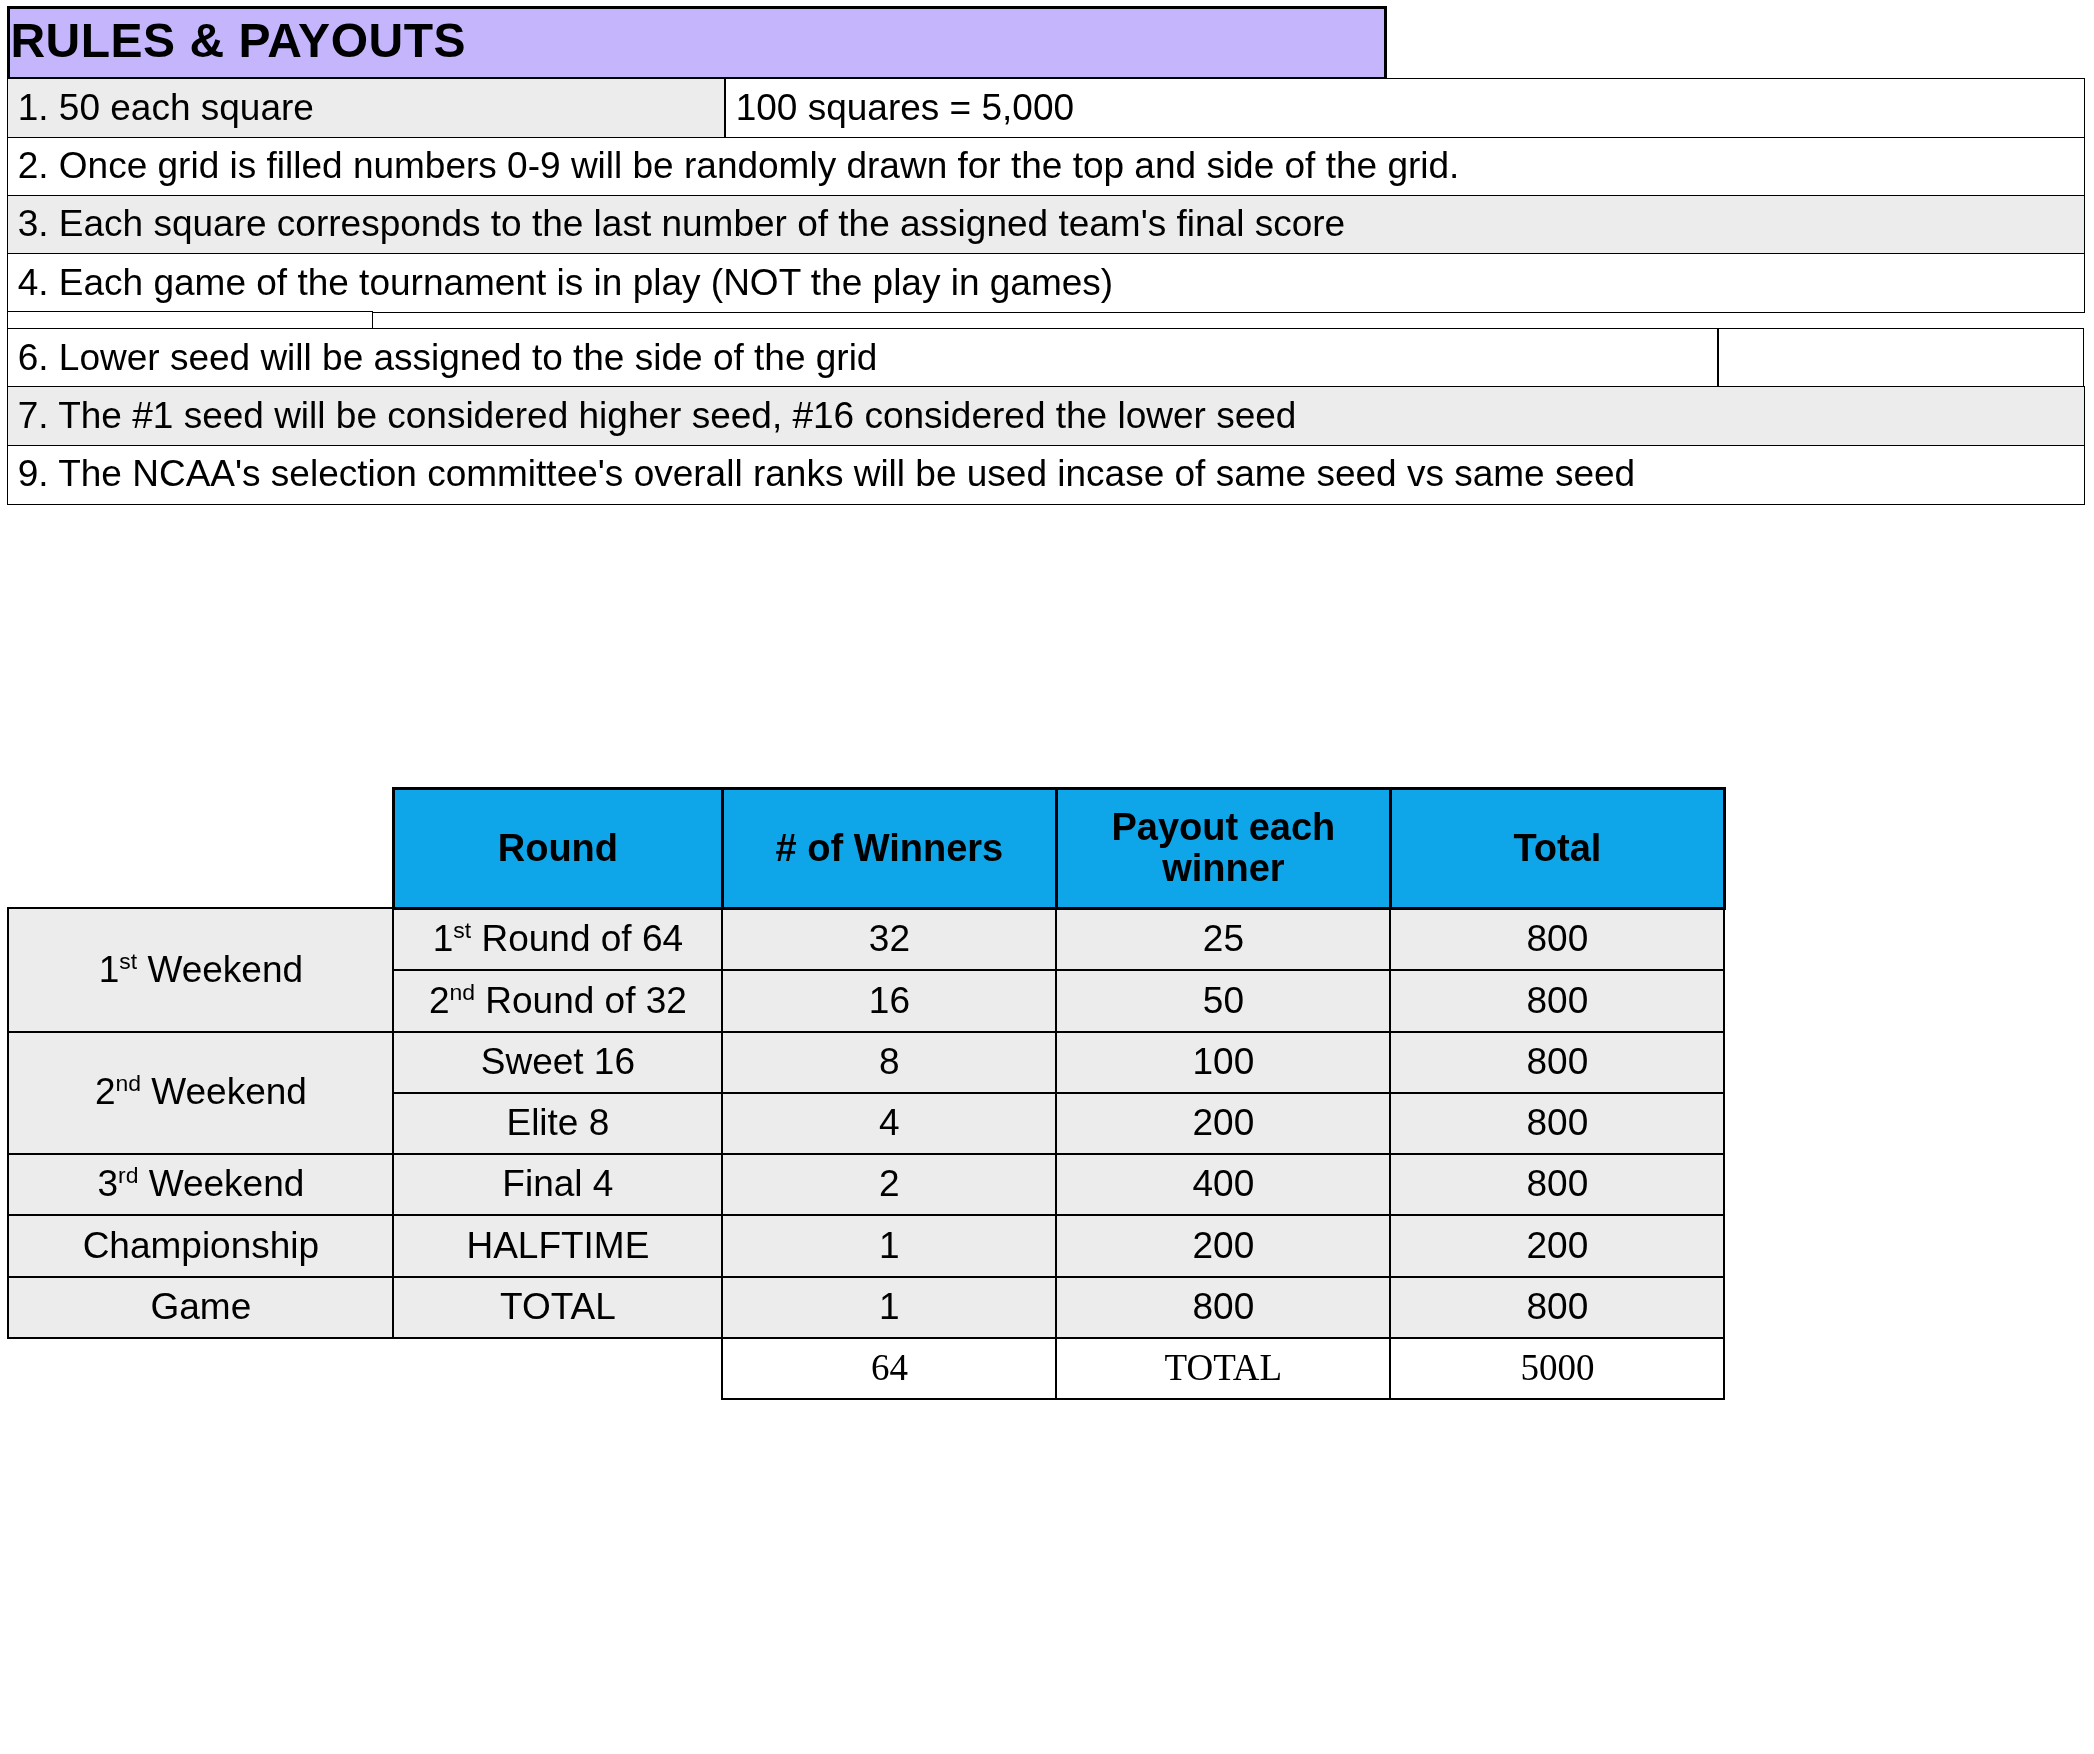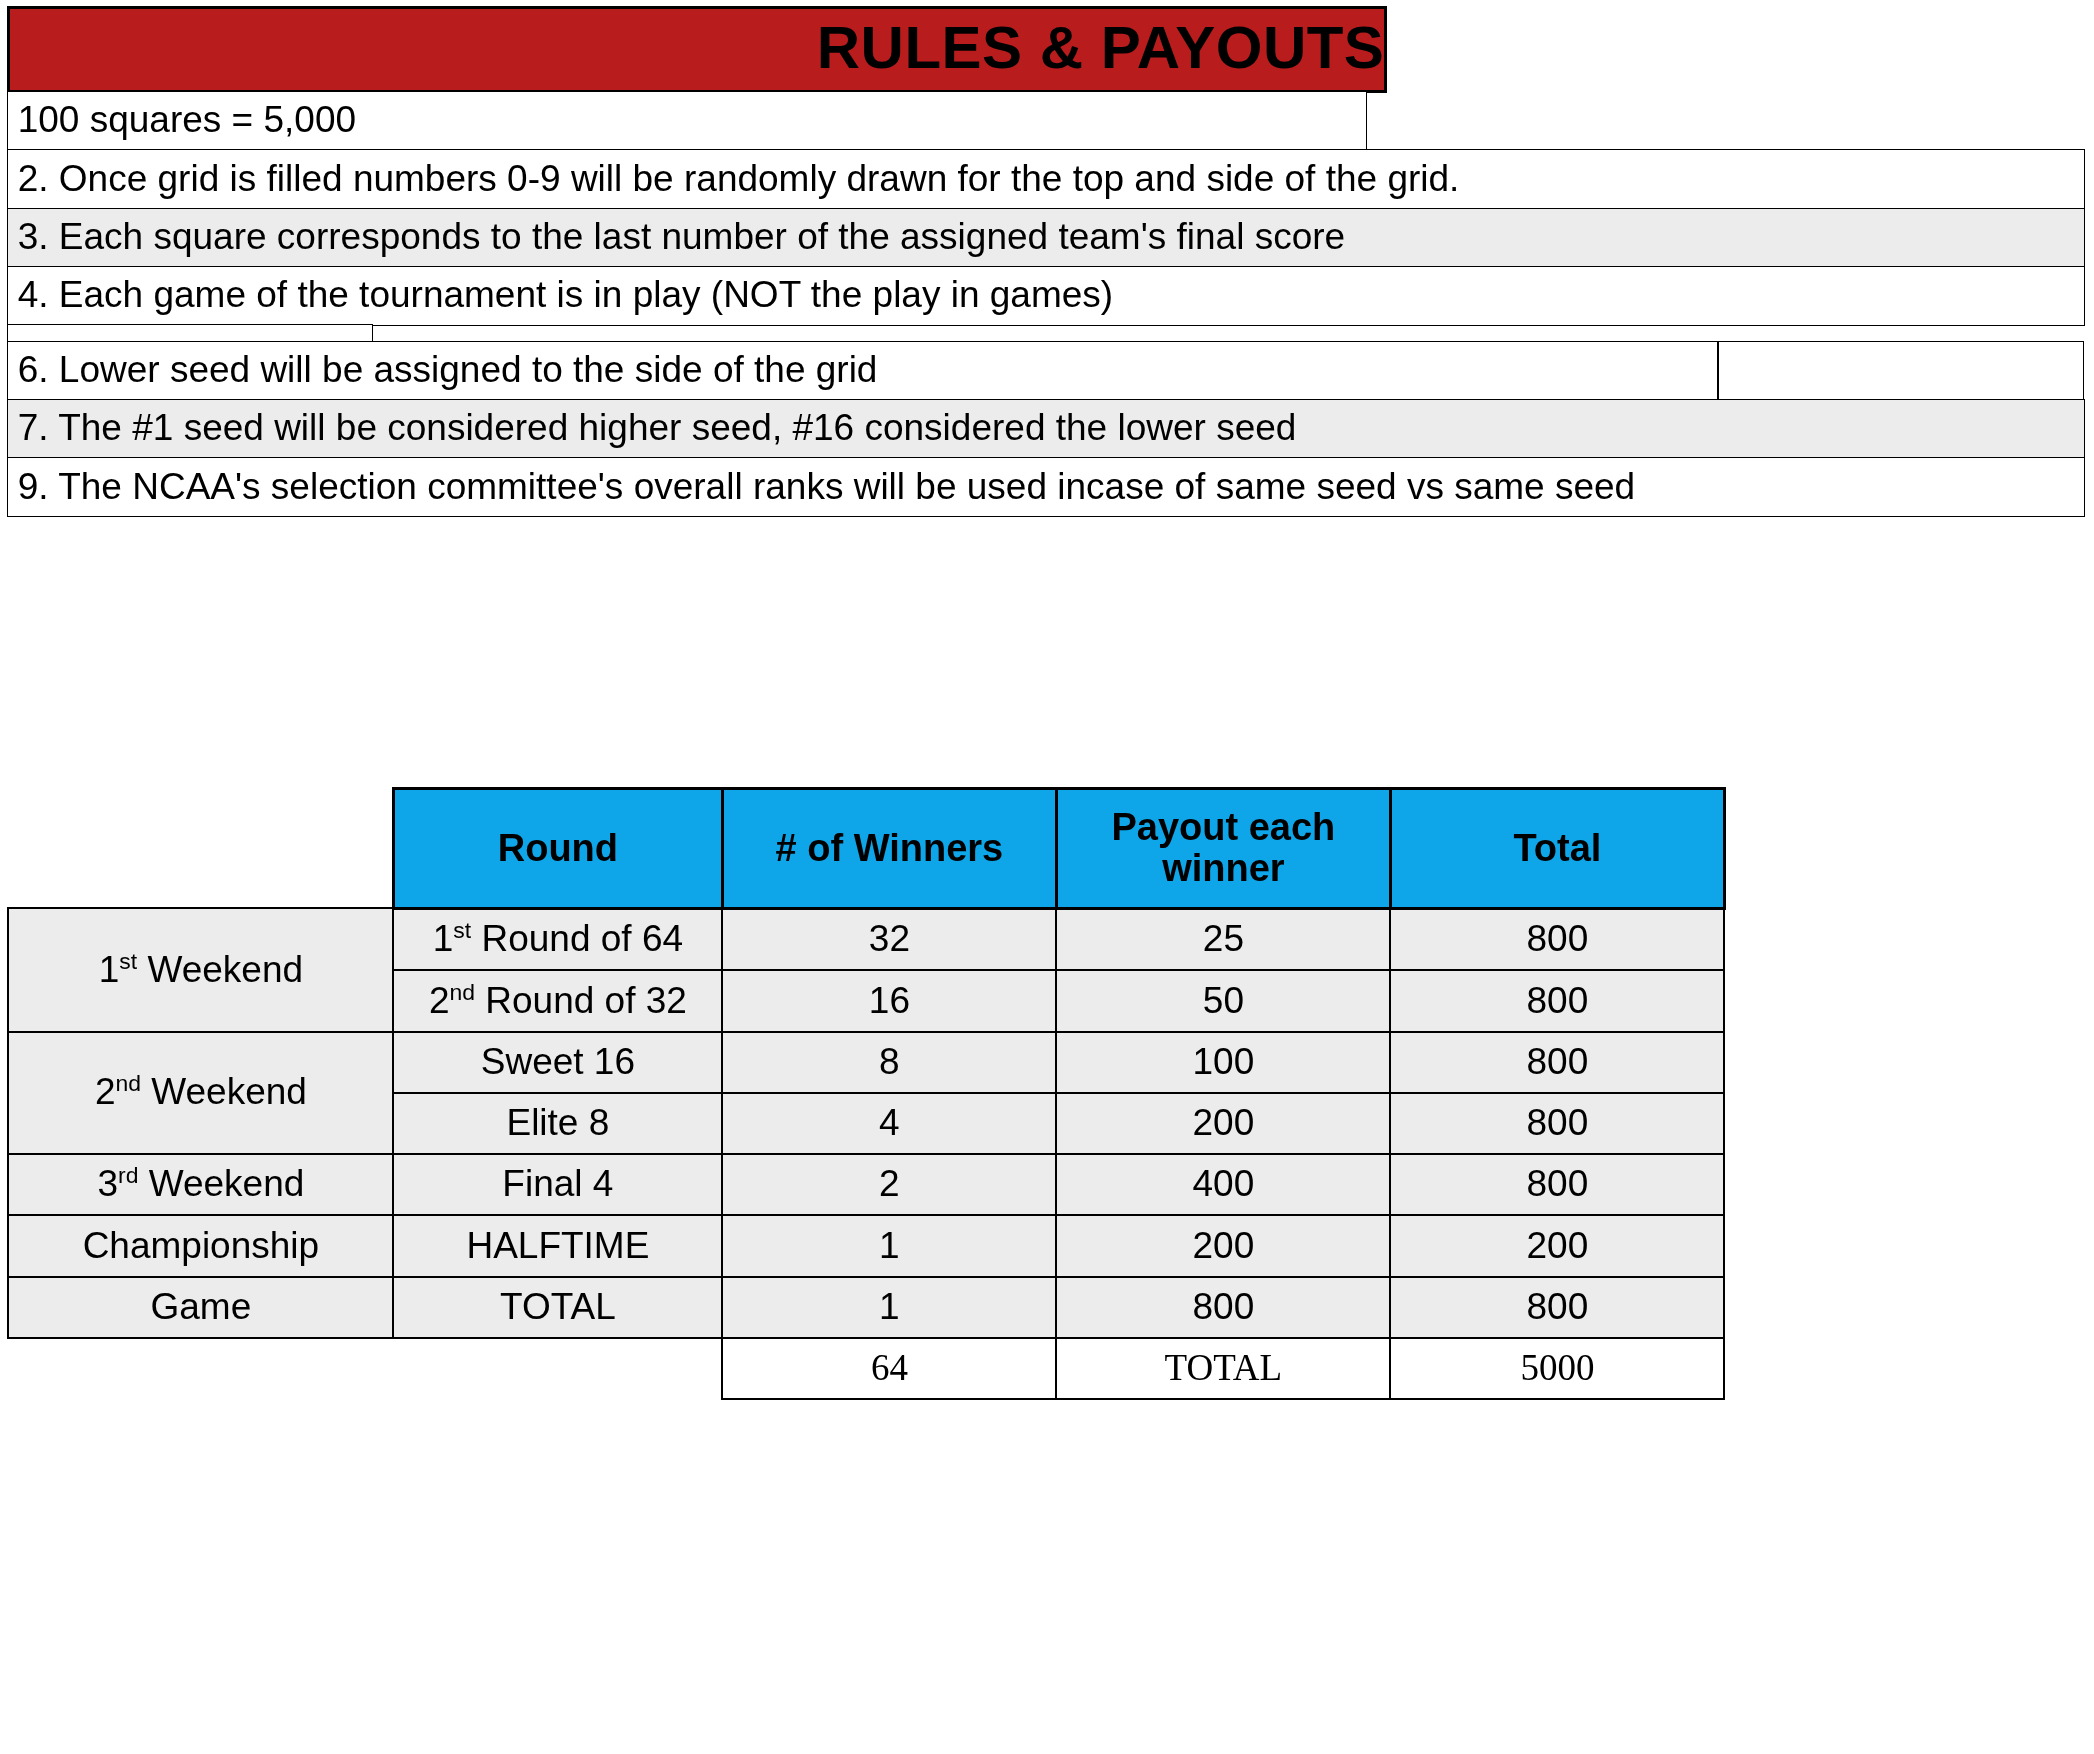--- a/index.html
+++ b/index.html
@@ -26,24 +26,24 @@
     left: 7.4px;
     top: 5.6px;
     width: 2078px;
   }
   .rules-title-row {
     display: flex;
   }
   .rules-title {
     width: 1380px;
     box-sizing: border-box;
-    background: #b91c1c;
+    background: #c4b5fd;
     border: 3.7px solid #000000;
-    text-align: right;
-    font-size: 60px;
+    text-align: left;
+    font-size: 48px;
     font-weight: bold;
     letter-spacing: 0.5px;
     padding: 7.4px 0 11px 0;
     line-height: 1.05;
   }
   .rule-row {
     display: flex;
     margin-top: -1.9px;
   }
   .cell {
@@ -116,20 +116,21 @@
 
 <div class="page">
 
   <div class="rules">
 
     <div class="rules-title-row">
       <div class="rules-title">RULES &amp; PAYOUTS</div>
     </div>
 
     <div class="rule-row">
+      <div class="cell shaded w-half">1. 50 each square</div>
       <div class="cell plain w-rest">100 squares = 5,000</div>
     </div>
 
     <div class="rule-row">
       <div class="cell plain w-full">2. Once grid is filled numbers 0-9 will be randomly drawn for the top and side of the grid.</div>
     </div>
 
     <div class="rule-row">
       <div class="cell shaded w-full">3. Each square corresponds to the last number of the assigned team's final score</div>
     </div>

